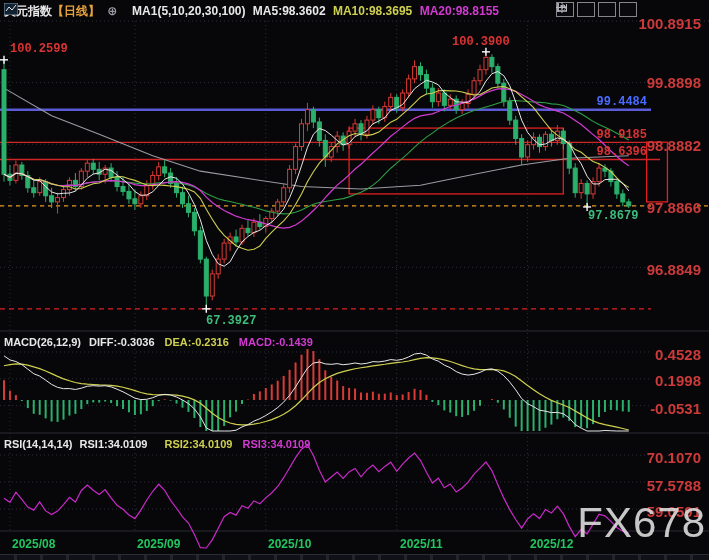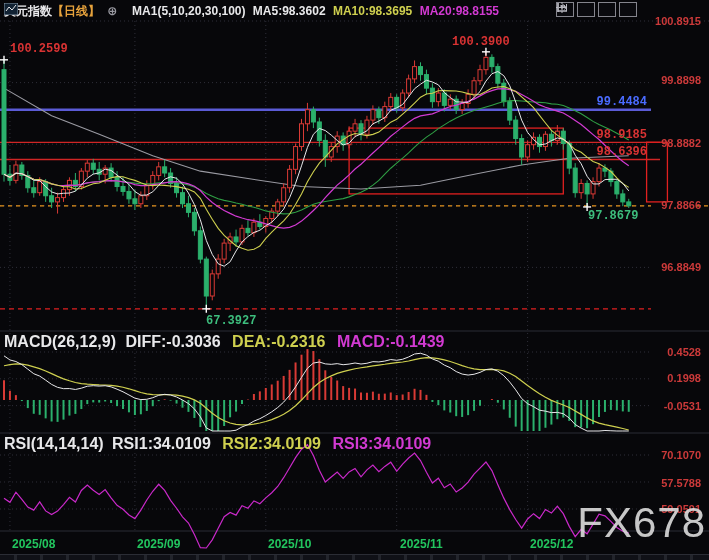--- a/index.html
+++ b/index.html
@@ -1,24 +1,24 @@
 <!DOCTYPE html>
 <html><head>
 <meta charset="utf-8">
 <style>
   html,body{margin:0;padding:0;background:#07070a;}
   #stage{position:relative;width:709px;height:560px;background:#07070a;overflow:hidden;
          font-family:"Liberation Sans","DejaVu Sans",sans-serif;}
   svg{position:absolute;left:0;top:0;}
-  .lbl{position:absolute;font-size:16px;line-height:12px;white-space:nowrap;}
+  .lbl{position:absolute;font-size:11px;line-height:12px;white-space:nowrap;}
   .topbar{position:absolute;left:4px;top:3px;font-size:12px;font-weight:bold;white-space:nowrap;z-index:5;}
   .topbar span{margin-right:4px;}
   .w{color:#e8e8ea;} .y{color:#cfd04f;} .m{color:#dядов;}
   .m{color:#d23ad2;} .r{color:#d93333;} .g{color:#3dbd7d;} .b{color:#4a6bff;} .o{color:#e6a23c;text-align:center;} .gy{color:#9a9aa2;}
-  .axis{color:#cc3a3a;font-size:11px;font-weight:bold;position:absolute;right:8px;text-align:right;z-index:4;}
+  .axis{color:#cc3a3a;font-size:15px;font-weight:bold;position:absolute;right:8px;text-align:right;z-index:4;}
   .ann{position:absolute;font-size:12px;font-weight:bold;z-index:4;font-family:Liberation Mono, monospace;}
   .month{position:absolute;top:537px;font-size:12px;color:#22c55e;font-weight:bold;z-index:4;}
   .toolbar{position:absolute;top:2px;left:556px;display:flex;gap:3px;z-index:6;}
   .tool{width:16px;height:13px;border:1px solid #85858d;display:flex;align-items:center;justify-content:center;background:#0a0a0e;cursor:pointer;}
   .watermark{position:absolute;right:3px;top:499px;font-size:42px;color:#dcdcdc;opacity:.9;letter-spacing:1px;z-index:8;font-weight:normal;}
   .strip{position:absolute;left:0;top:554px;width:709px;height:6px;background:
      repeating-linear-gradient(90deg,#101117 0 14px,#23252c 14px 17px,#101117 17px 26px);z-index:3;}
   .strip:before{content:"";position:absolute;left:0;top:0;width:100%;height:1px;background:#2b2d35;}
 </style>
 </head>
@@ -456,21 +456,21 @@
   <span class="y" style="margin-left:7px">DEA:-0.2316</span>
   <span class="m" style="margin-left:7px">MACD:-0.1439</span>
 </div>
 <div class="axis" style="top:346px">0.4528</div>
 <div class="axis" style="top:372px">0.1998</div>
 <div class="axis" style="top:400px">-0.0531</div>
 
 <div class="lbl" style="left:4px;top:438px;font-weight:bold;z-index:5">
   <span class="w">RSI(14,14,14)</span>
   <span class="w" style="margin-left:4px">RSI1:34.0109</span>
-  <span class="y" style="margin-left:7px">RSI2:34.0109</span>
+  <span class="y" style="margin-left:14px">RSI2:34.0109</span>
   <span class="m" style="margin-left:7px">RSI3:34.0109</span>
 </div>
 <div class="axis" style="top:449px">70.1070</div>
 <div class="axis" style="top:477px">57.5788</div>
 <div class="axis" style="top:503px">59.0591</div>
 
 <div class="month" style="left:12px">2025/08</div>
 <div class="month" style="left:137px">2025/09</div>
 <div class="month" style="left:268px">2025/10</div>
 <div class="month" style="left:400px">2025/11</div>

